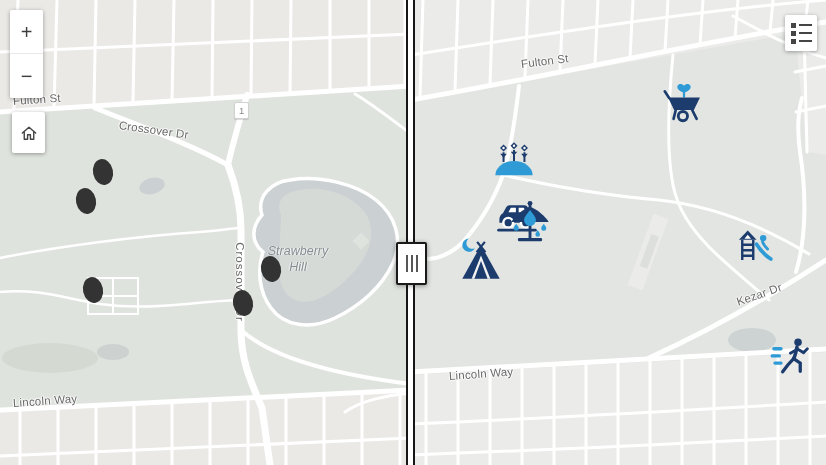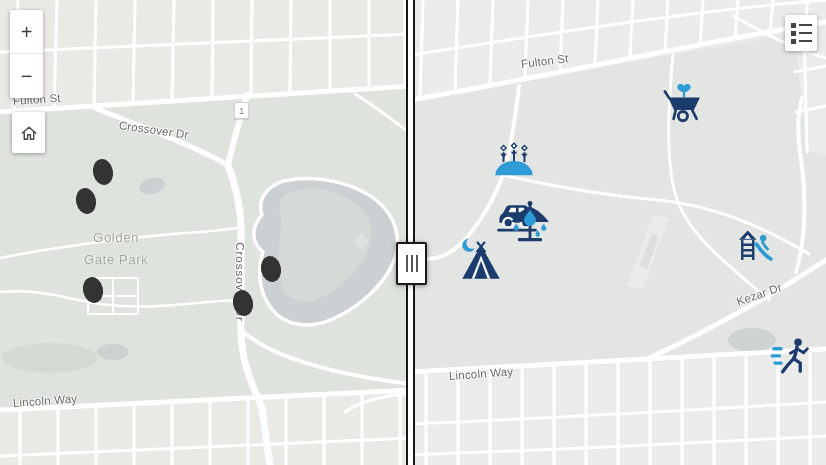--- a/index.html
+++ b/index.html
@@ -158,23 +158,23 @@
         </g>
       </g>
     </svg>
 
     <span class="street" style="left:13px;top:95px;transform:rotate(-4deg);">Fulton St</span>
     <span class="street" style="left:119px;top:119px;transform:rotate(8deg);">Crossover Dr</span>
     <span class="street" style="left:240px;top:282px;transform:translate(-50%,-50%) rotate(90deg);letter-spacing:1px;transform-origin:center;">Crossover Dr</span>
     <span class="street" style="left:13px;top:397px;transform:rotate(-4deg);">Lincoln Way</span>
     <span class="shield">1</span>
 
-    <div class="place place-park">
-      <span>Golden</span><br>
-      <span>Gate Park</span>
+    <div class="place place-hill">
+      <span>Strawberry</span><br>
+      <span>Hill</span>
     </div>
 
     <div class="layer">
         <div class="dot-marker" style="left: 103px; top: 172px; background: rgb(51, 51, 51);"></div>
         <div class="dot-marker" style="left: 86px; top: 201px; background: rgb(51, 51, 51);"></div>
         <div class="dot-marker" style="left: 93px; top: 290px; background: rgb(51, 51, 51);"></div>
         <div class="dot-marker" style="left: 271px; top: 269px; background: rgb(51, 51, 51);"></div>
         <div class="dot-marker" style="left: 243px; top: 303px; background: rgb(51, 51, 51);"></div>
       </div>
   </div>

